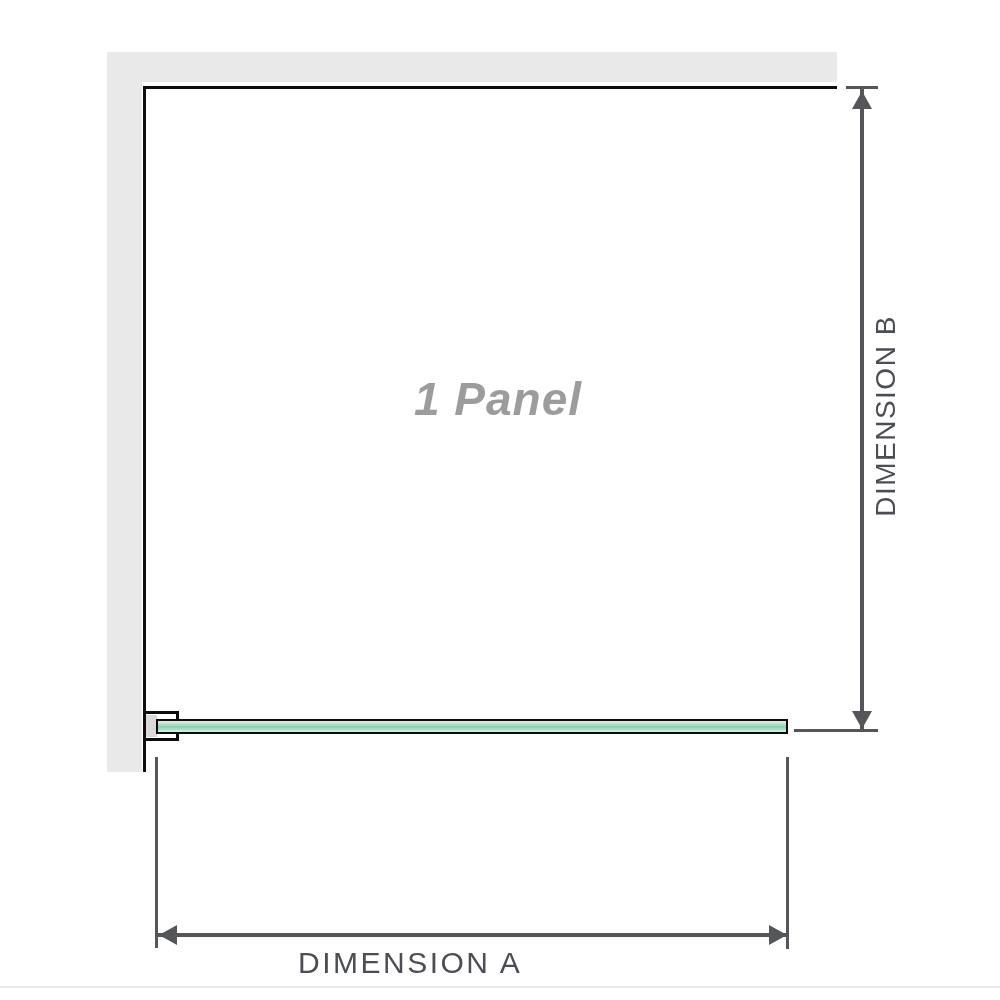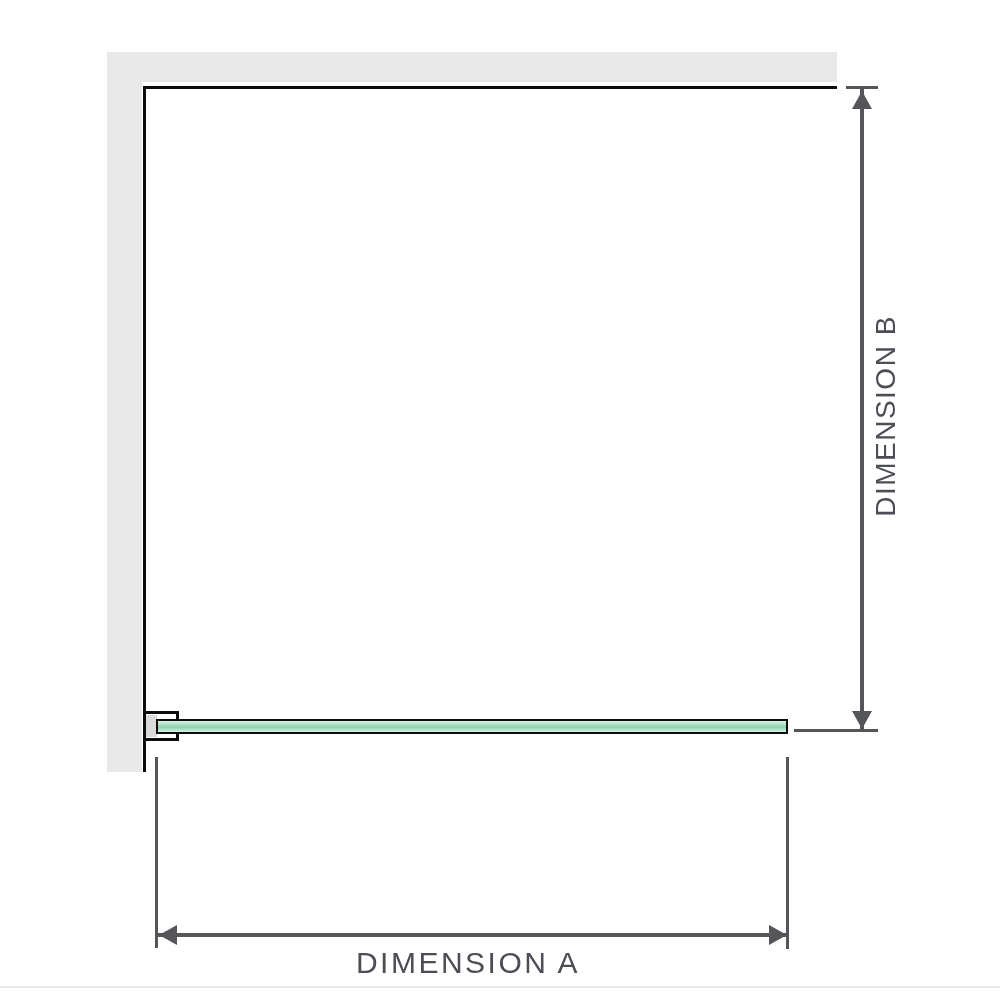--- a/index.html
+++ b/index.html
@@ -87,21 +87,21 @@
     border-right: 18px solid var(--dimension-line);
   }
   .arrow-right {
     left: 769px; top: 925px; width: 0; height: 0;
     border-top: 10px solid transparent;
     border-bottom: 10px solid transparent;
     border-left: 18px solid var(--dimension-line);
   }
   .dima-label {
     left: 298px; top: 946px; width: 340px;
-    text-align: center;
+    text-align: left;
     font-size: 30px; letter-spacing: 2.5px;
     color: var(--dimension-text);
     white-space: nowrap;
   }
 
   
   .panel-label {
     left: 348px; top: 372px; width: 300px;
     text-align: center;
     font-size: 46px; font-style: italic; font-weight: bold;
@@ -117,20 +117,21 @@
 <body>
 
 <div id="stage">
 
   <div class="wall-top"></div>
   <div class="wall-left"></div>
 
   <div class="edge-top"></div>
   <div class="edge-left"></div>
 
+  <div class="panel-label">1 Panel</div>
 
   <div class="bracket"></div>
   <div class="bracket-pad"></div>
   <div class="glass"></div>
 
   <div class="dimb-tick-top"></div>
   <div class="dimb-tick-bot"></div>
   <div class="dimb-line"></div>
   <div class="arrow-up"></div>
   <div class="arrow-down"></div>

